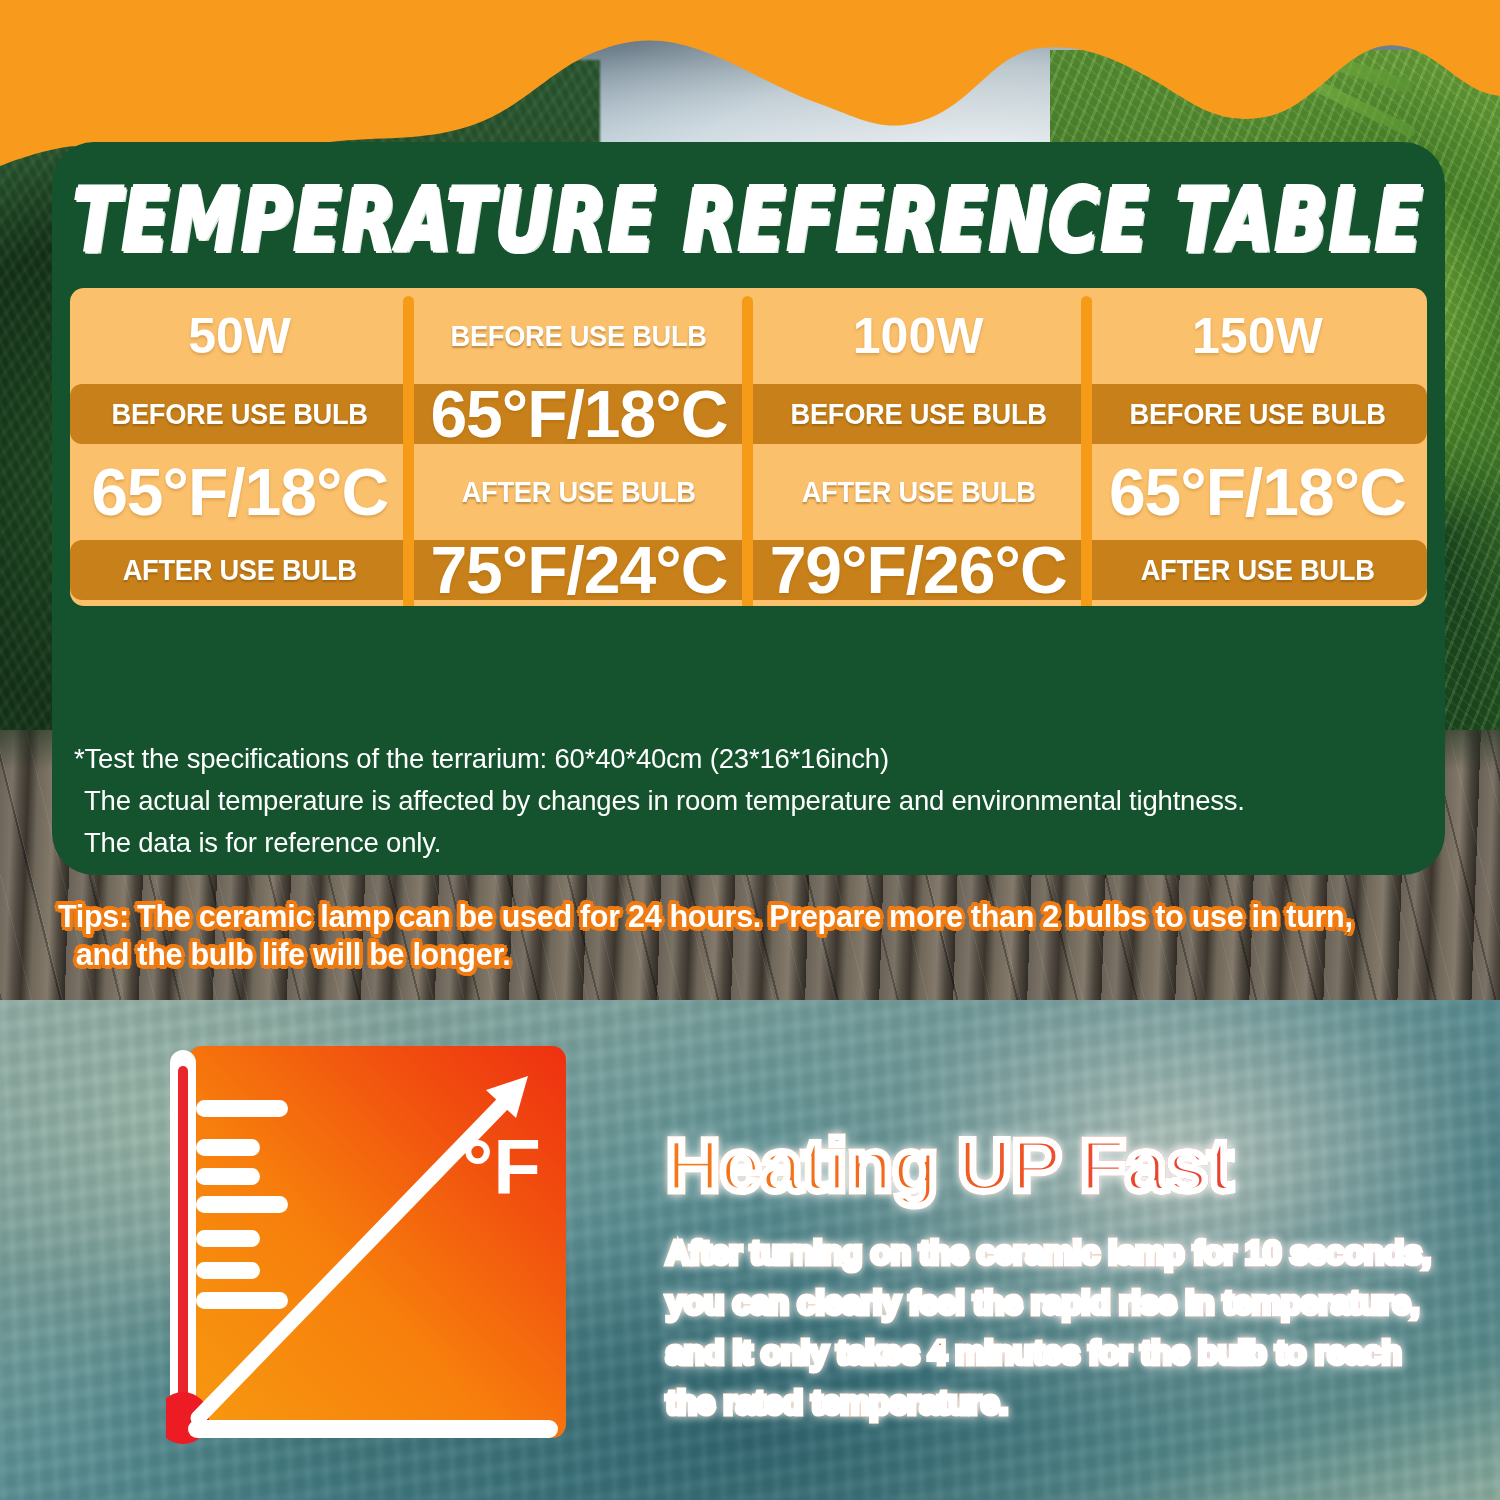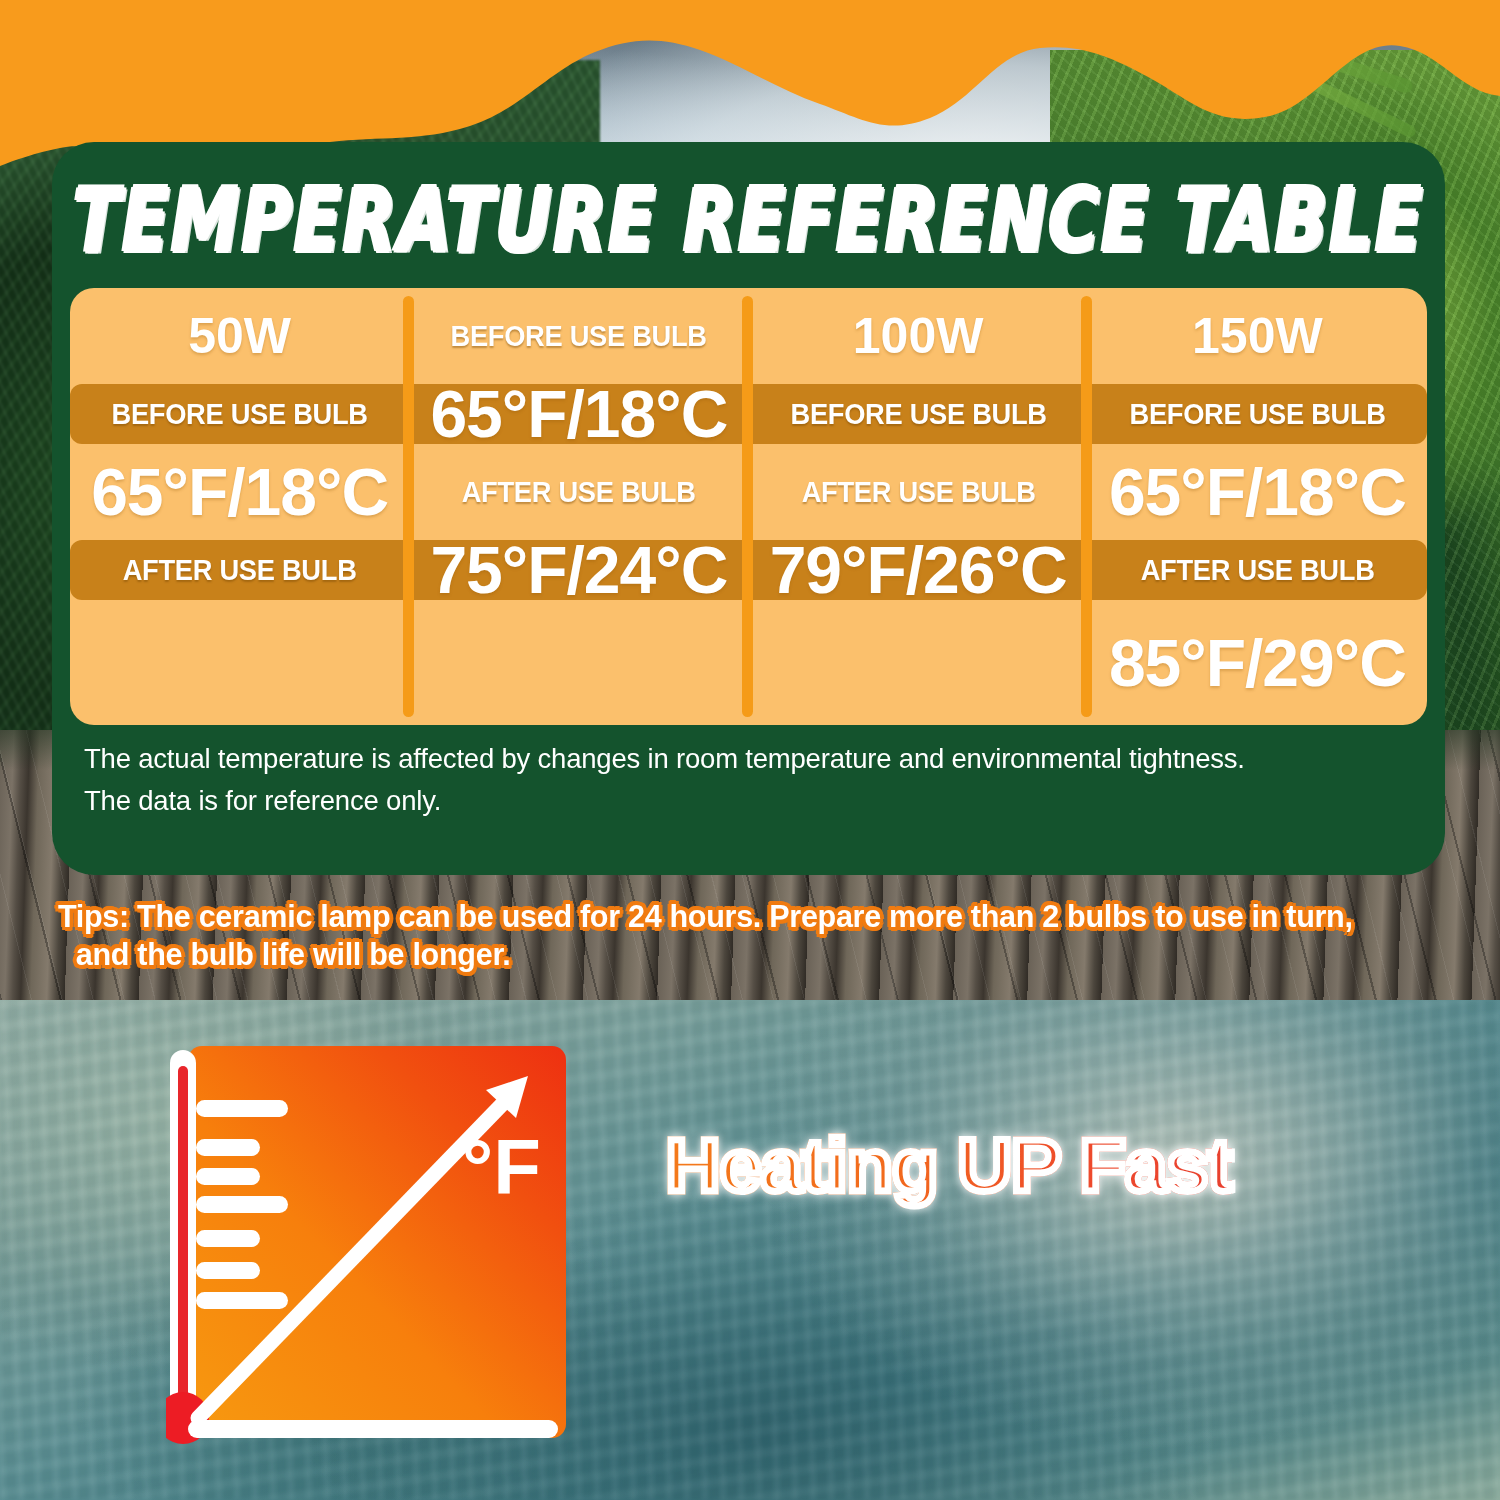--- a/index.html
+++ b/index.html
@@ -137,23 +137,23 @@
     text-shadow:
       2px 0 0 #fff, -2px 0 0 #fff, 0 2px 0 #fff, 0 -2px 0 #fff,
       3px 2px 0 rgba(255,255,255,0.85);
     white-space: nowrap;
   }
 
   
   #table-panel {
     position: absolute;
     left: 18px; top: 146px;
-    width: 1357px; height: 437px;
+    width: 1357px; height: 318px;
     background: #FBC06C;
-    border-radius: 24px;
+    border-radius: 14px;
     overflow: hidden;
   }
 
   .table-grid {
     position: absolute;
     inset: 0;
     display: grid;
     grid-template-columns: repeat(4, 1fr);
   }
 
@@ -390,20 +390,21 @@
 
         </div>
 
         <div class="divider d1"></div>
         <div class="divider d2"></div>
         <div class="divider d3"></div>
 
       </div>
 
       <div id="footnote">
+        <div>*Test the specifications of the terrarium: 60*40*40cm (23*16*16inch)</div>
         <div class="fn-indent">The actual temperature is affected by changes in room temperature and environmental tightness.</div>
         <div class="fn-indent">The data is for reference only.</div>
       </div>
 
     </div>
 
     <div id="tips">
       <div class="tip-line tip-line1">Tips: The ceramic lamp can be used for 24 hours. Prepare more than 2 bulbs to use in turn,</div>
       <div class="tip-line tip-line2">and the bulb life will be longer.</div>
     </div>
@@ -442,14 +443,20 @@
     <g>
       <line x1="32" y1="378" x2="348" y2="52" stroke="#ffffff" stroke-width="15" stroke-linecap="round"></line>
       <polygon points="362,36 320,50 350,78" fill="#ffffff"></polygon>
     </g>
 
     <text x="296" y="154" font-family="Liberation Sans, sans-serif" font-size="78" font-weight="700" fill="#ffffff">°F</text>
   </svg>
 
   <div id="heat-title">Heating UP Fast</div>
 
+  <div id="heat-body">
+    <span class="hb-line">After turning on the ceramic lamp for 10 seconds,</span>
+    <span class="hb-line">you can clearly feel the rapid rise in temperature,</span>
+    <span class="hb-line">and it only takes 4 minutes for the bulb to reach</span>
+    <span class="hb-line">the rated temperature.</span>
+  </div>
 
 </div>
 
 </body></html>

